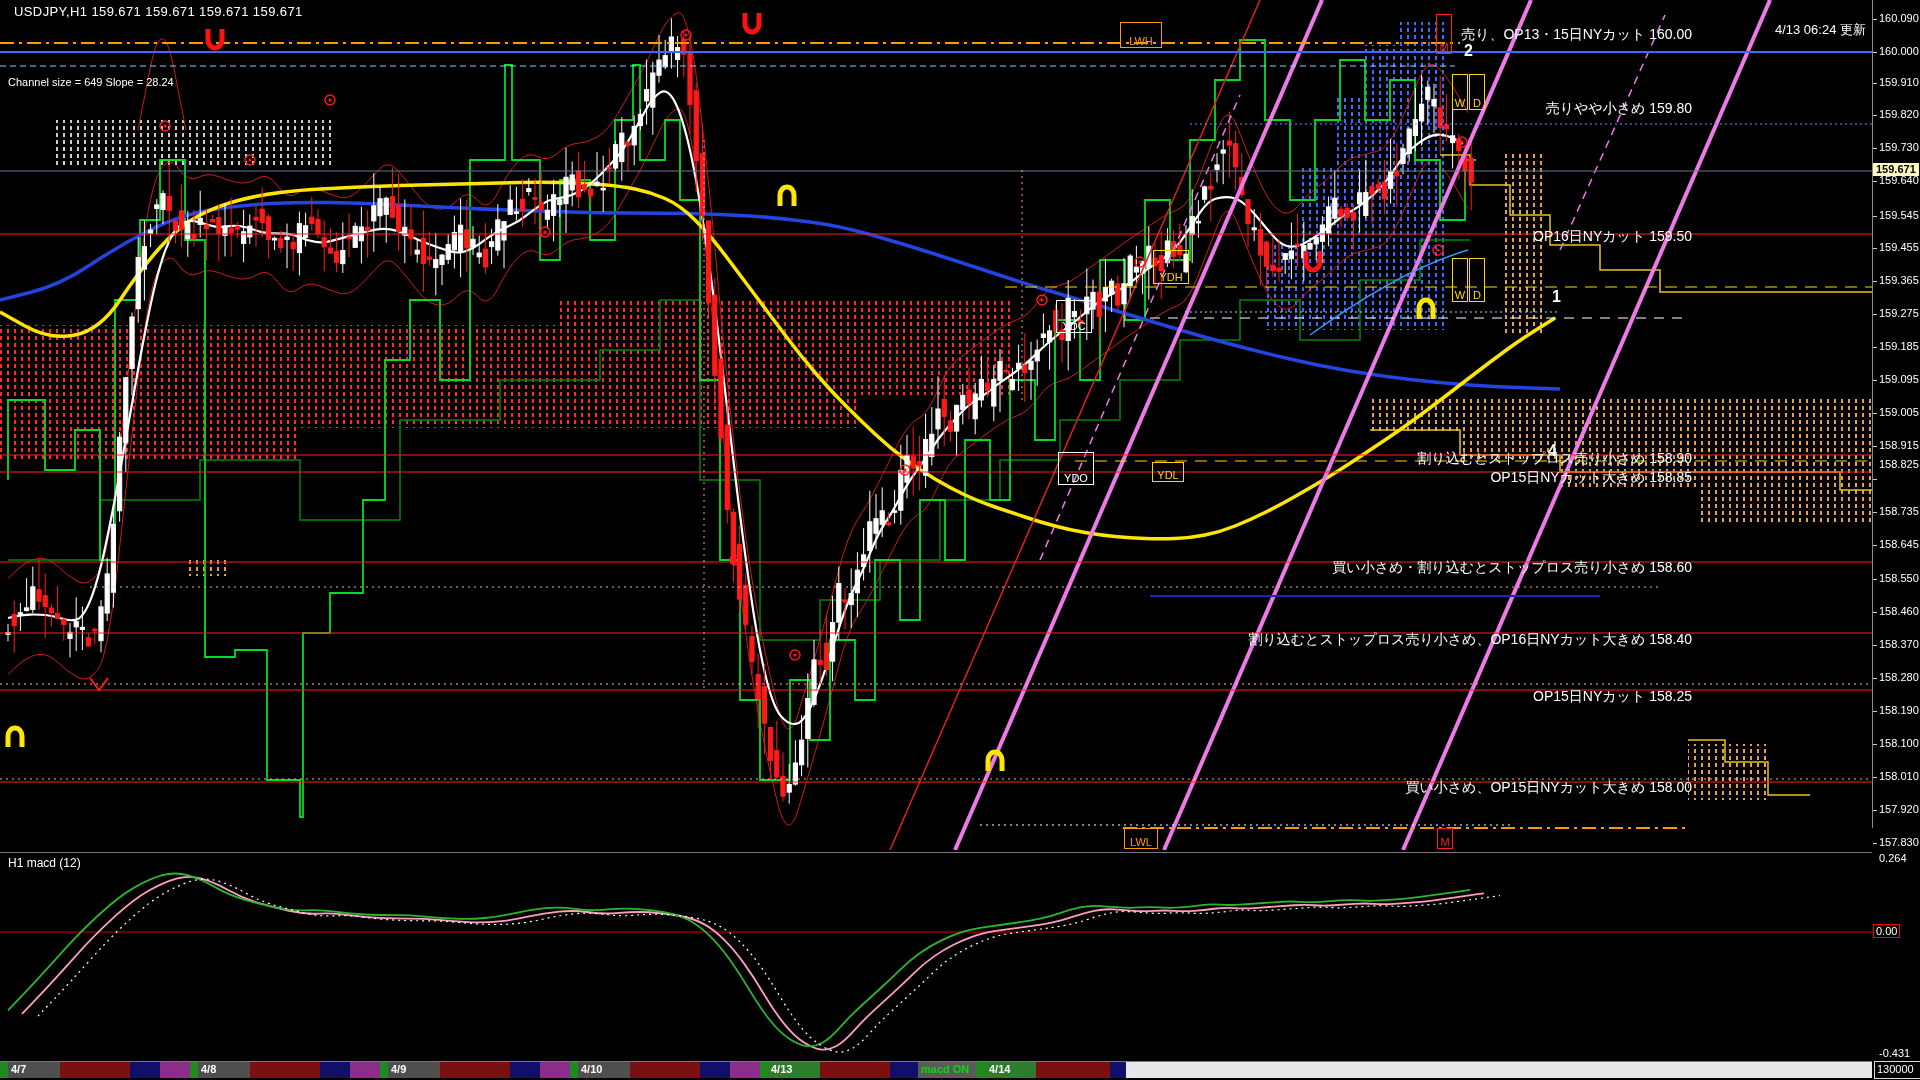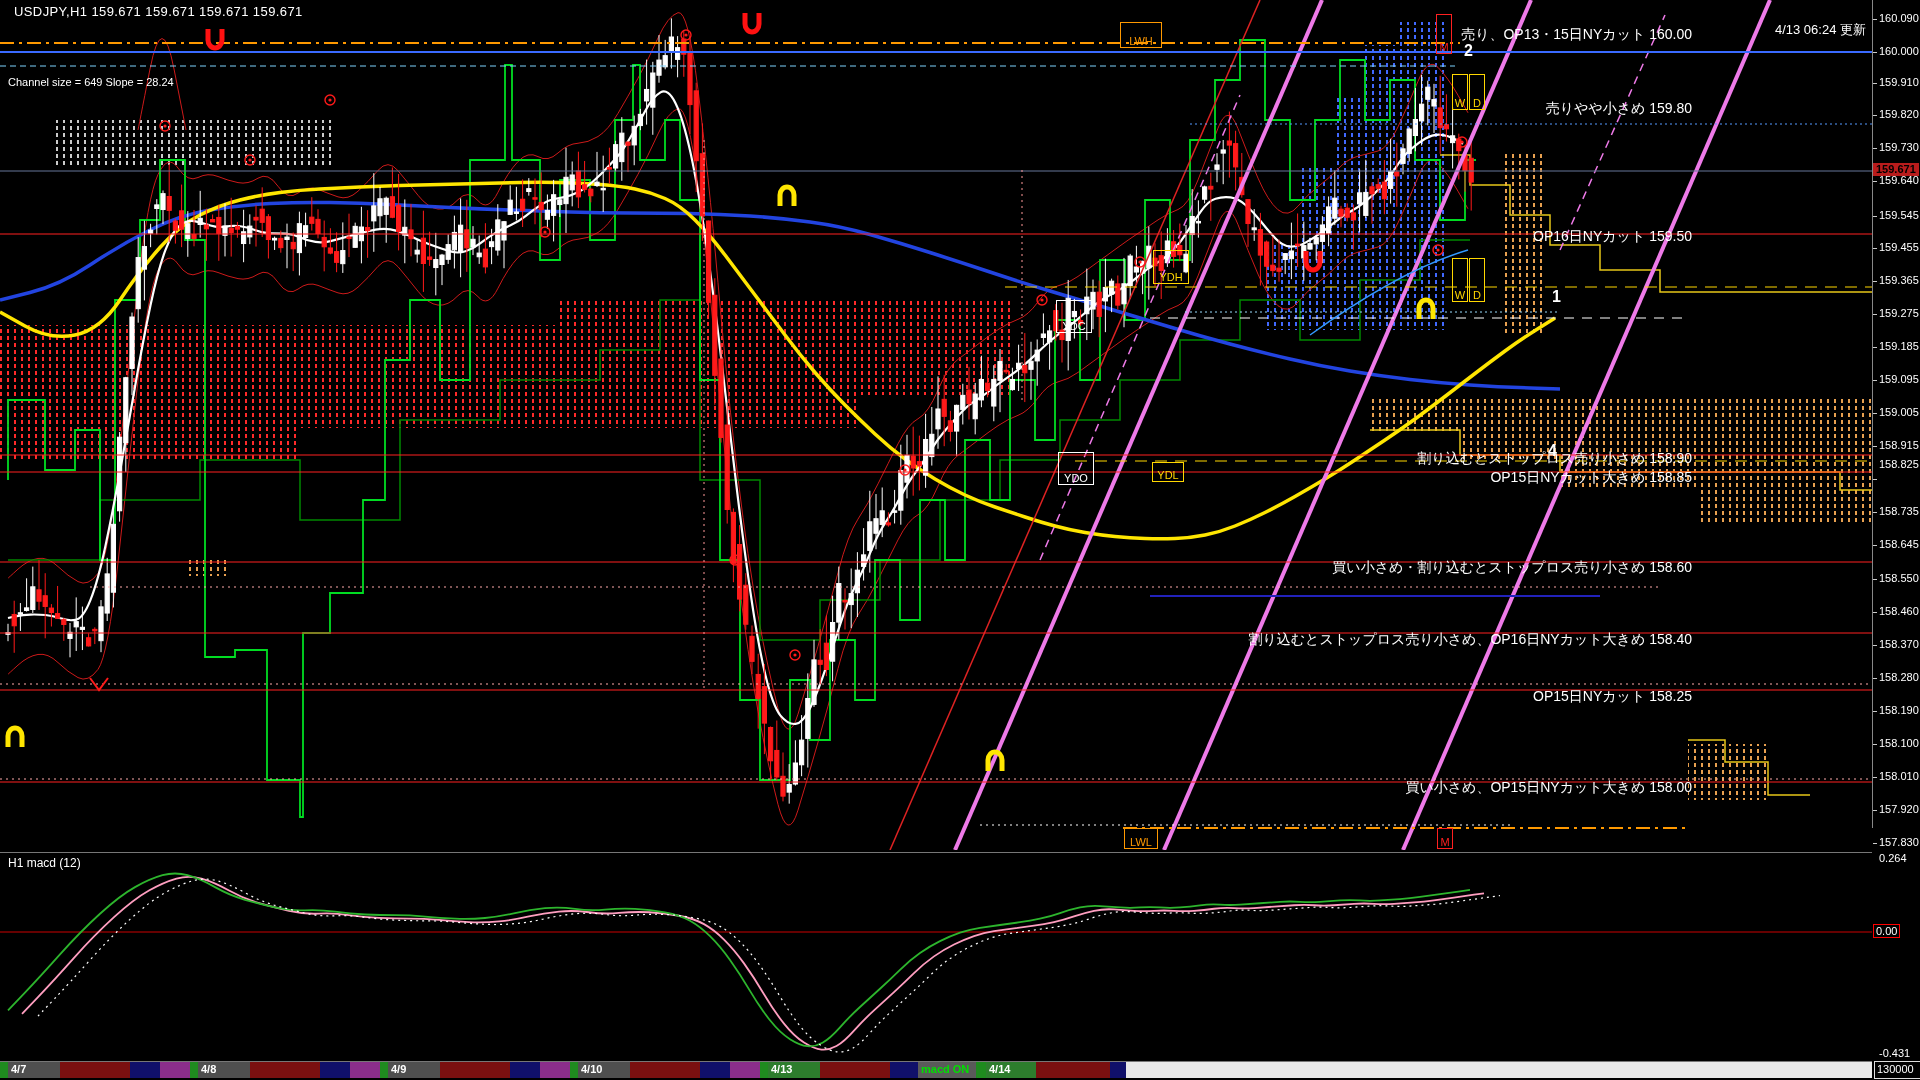--- a/index.html
+++ b/index.html
@@ -3,21 +3,21 @@
 <meta charset="utf-8">
 <style>
   html,body{margin:0;padding:0;background:#000;width:1920px;height:1080px;overflow:hidden;
     font-family:"Liberation Sans",sans-serif;}
   #stage{position:relative;width:1920px;height:1080px;background:#000;}
   .abs{position:absolute;}
   #macd-panel{left:0;top:852px;width:1872px;height:208px;border-top:1px solid #777;border-bottom:1px solid #777;}
   #axis-col{left:1872px;top:0;width:48px;height:828px;border-left:1px solid #888;}
   .axis-label{position:absolute;left:6px;transform:translateY(-7px);color:#fff;font-size:11px;white-space:nowrap;}
   .axis-tick{position:absolute;left:0;width:4px;height:1px;background:#ccc;}
-  .price-tag{position:absolute;left:0;background:#b91c1c;color:#000;font-size:11px;padding:0 3px 1px 3px;transform:translateY(-8px);font-weight:bold;}
+  .price-tag{position:absolute;left:0;background:#fef9c3;color:#000;font-size:11px;padding:0 3px 1px 3px;transform:translateY(-8px);font-weight:bold;}
   .zero-tag{position:absolute;left:0;border:1px solid #f00;color:#fff;font-size:11px;padding:0 2px;transform:translateY(-8px);}
   #symbol-line{left:14px;top:4px;color:#fff;font-size:13px;letter-spacing:.4px;}
   #channel-info{left:8px;top:76px;color:#fff;font-size:11px;}
   #watermark{left:60px;top:58px;color:#fff;font-size:56px;letter-spacing:2px;font-weight:normal;}
   #updated{top:21px;right:54px;color:#fff;font-size:13px;}
   .jp-note{position:absolute;color:#fff;font-size:14px;white-space:nowrap;transform:translateY(-15px);}
   .frame-box{position:absolute;box-sizing:border-box;display:flex;align-items:flex-end;justify-content:center;
     font-size:11px;background:transparent;}
   .num-label{position:absolute;color:#fff;font-size:16px;font-weight:bold;}
   #timeline{left:0;top:1062px;width:1872px;height:16px;background:#0369a1;}

